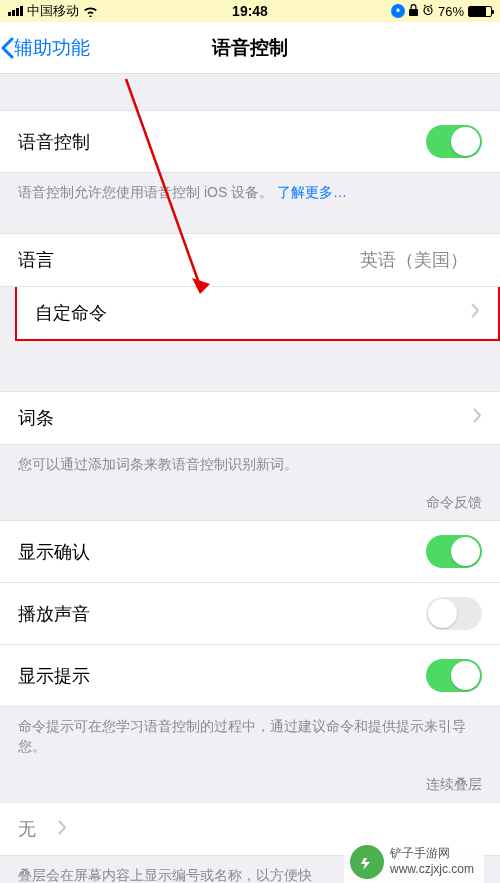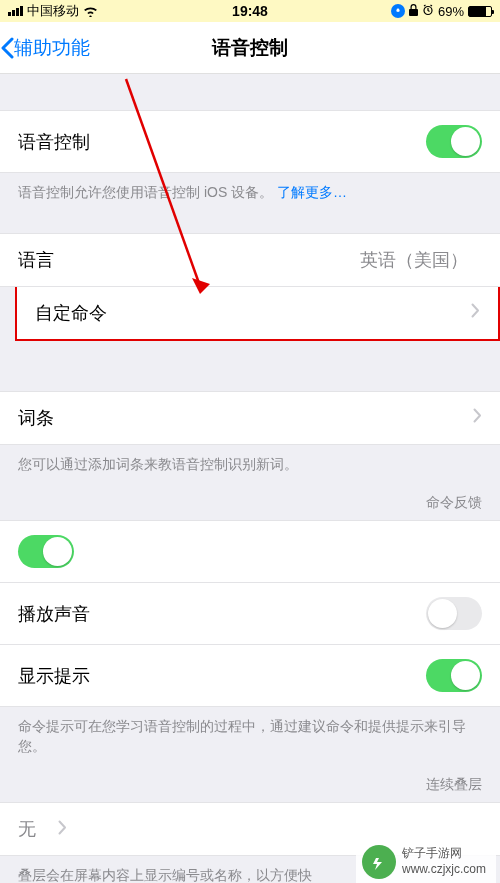--- a/index.html
+++ b/index.html
@@ -156,21 +156,21 @@
       margin-left: 15px;
     }
     .arrow-overlay {
       position: absolute;
       top: 74px;
       left: 116px;
       pointer-events: none;
     }
     .watermark {
       position: absolute;
-      right: 4px;
+      right: 16px;
       bottom: 0;
       display: flex;
       align-items: center;
       gap: 6px;
       background: rgba(255,255,255,0.85);
       padding: 4px 10px 4px 6px;
     }
     .wm-logo {
       width: 34px;
       height: 34px;
@@ -222,21 +222,21 @@
           <path d="M4.5 0a3 3 0 00-3 3v2H1a1 1 0 00-1 1v5a1 1 0 001 1h7a1 1 0 001-1V6a1 1 0 00-1-1h-.5V3a3 3 0 00-3-3zm0 1.2A1.8 1.8 0 016.3 3v2H2.7V3A1.8 1.8 0 014.5 1.2z" fill="#000"></path>
         </svg>
     </span>
     <span>
       <svg width="12" height="12" viewBox="0 0 12 12">
           <circle cx="6" cy="6.5" r="4" fill="none" stroke="#000" stroke-width="1.2"></circle>
           <path d="M6 4v2.5l1.5 1" stroke="#000" stroke-width="1.2" fill="none"></path>
           <path d="M2 2l1.5-1M10 2l-1.5-1" stroke="#000" stroke-width="1.2"></path>
         </svg>
     </span>
-    <span>69%</span>
+    <span>76%</span>
     <div class="battery-icon">
         <div class="battery-fill"></div>
       </div>
   </div>
 </div>
 
 <div class="nav-bar">
   <div class="back-btn">
     <span class="chevron-left">
       <svg width="14" height="22" viewBox="0 0 14 22">
@@ -286,20 +286,21 @@
     <svg width="9" height="15" viewBox="0 0 9 15">
         <path d="M1.5 1.5l5.5 6-5.5 6" stroke="#c7c7cc" stroke-width="2" fill="none" stroke-linecap="round" stroke-linejoin="round"></path>
       </svg>
   </span>
 </div>
 <div class="footer-text">您可以通过添加词条来教语音控制识别新词。</div>
 
 <div class="section-header">命令反馈</div>
 
 <div class="row">
+  <span class="row-label">显示确认</span>
   <div class="toggle toggle-on">
       <div class="toggle-knob"></div>
     </div>
 </div>
 <div class="row">
   <span class="row-label">播放声音</span>
   <div class="toggle toggle-off">
       <div class="toggle-knob"></div>
     </div>
 </div>

